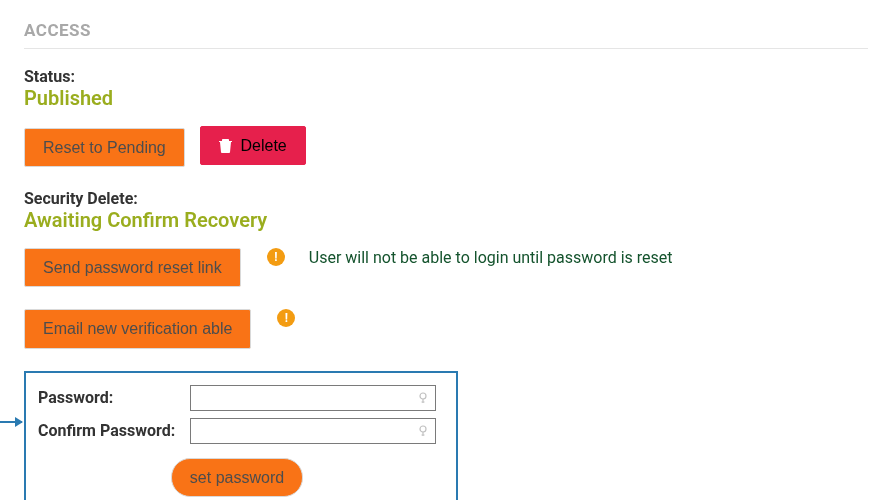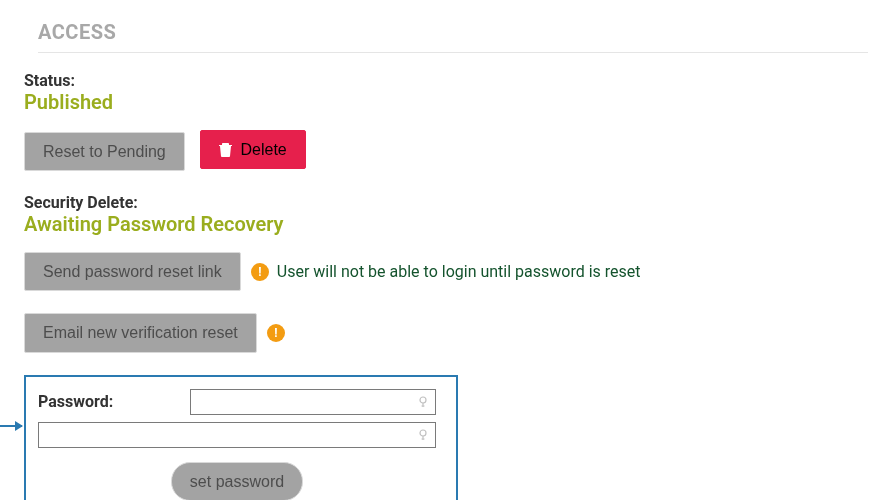--- a/index.html
+++ b/index.html
@@ -7,26 +7,25 @@
     margin: 0;
     padding: 20px 24px;
     font-family: -apple-system, BlinkMacSystemFont, "Segoe UI", Roboto, "Helvetica Neue", Arial, sans-serif;
     font-size: 15px;
     color: #333;
     width: 892px;
   }
   .section-title {
     color: #a8a8a8;
     font-weight: 700;
-    font-size: 20px;
+    font-size: 17px;
     letter-spacing: 0.5px;
     padding-bottom: 8px;
     border-bottom: 1px solid #e5e5e5;
     margin-bottom: 18px;
-    margin-left: 14px;
   }
   .row {
     display: flex;
     align-items: flex-start;
     margin-bottom: 22px;
     flex-direction: column;
   }
   .label-col {
     width: 138px;
     flex-shrink: 0;
@@ -45,42 +44,43 @@
   }
   .button-row {
     margin-top: 16px;
   }
   .btn {
     display: inline-flex;
     align-items: center;
     padding: 9px 18px;
     font-size: 16px;
     border: 1px solid #d9d9d9;
-    background: #a3a3a3;
+    background: #f97316;
     color: #4d4d4d;
     cursor: pointer;
     border-radius: 2px;
     margin-right: 12px;
     line-height: 1.2;
   }
   .btn-danger {
     background: #e6204c;
     border-color: #e6204c;
     color: #000000;
   }
   .btn-danger .trash {
     display: inline-block;
     width: 13px;
     height: 15px;
     margin-right: 8px;
   }
   .action-line {
     display: flex;
-    align-items: center;
+    align-items: flex-start;
     margin-bottom: 22px;
+    gap: 16px;
   }
   .warn-icon {
     display: inline-flex;
     align-items: center;
     justify-content: center;
     width: 18px;
     height: 18px;
     border-radius: 50%;
     background: #f39c12;
     color: #fff;
@@ -180,49 +180,50 @@
         </span>
         <span>Delete</span>
       </button>
     </div>
   </div>
 </div>
 
 <div class="row">
   <div class="label-col" style="padding-top:0;">Security Delete:</div>
   <div class="value-col">
-    <div class="status-value" style="margin-bottom:16px;">Awaiting Password Recovery</div>
+    <div class="status-value" style="margin-bottom:16px;">Awaiting Confirm Recovery</div>
 
     <div class="action-line">
       <button class="btn" style="margin-right:0;">Send password reset link</button>
       <span class="warn-icon">!</span>
       <span class="warn-text">User will not be able to login until password is reset</span>
     </div>
 
     <div class="action-line">
-      <button class="btn" style="margin-right:0;">Email new verification reset</button>
+      <button class="btn" style="margin-right:0;">Email new verification able</button>
       <span class="warn-icon">!</span>
     </div>
 
     <div class="arrow-wrap">
       <div class="arrow"></div>
       <div class="form-box">
         <div class="form-row">
           <div class="form-label">Password:</div>
           <div class="input-wrap">
             <input class="form-input" type="password" style="">
             <span class="key-icon">
               <svg viewBox="0 0 14 14" width="14" height="14">
                   <circle cx="7" cy="5" r="3" fill="none" stroke="#777" stroke-width="1.2"></circle>
                   <path d="M7 8v4M5.5 11h3" stroke="#777" stroke-width="1.2" fill="none"></path>
                 </svg>
             </span>
           </div>
         </div>
         <div class="form-row">
+          <div class="form-label">Confirm Password:</div>
           <div class="input-wrap">
             <input class="form-input" type="password" style="">
             <span class="key-icon">
               <svg viewBox="0 0 14 14" width="14" height="14">
                   <circle cx="7" cy="5" r="3" fill="none" stroke="#777" stroke-width="1.2"></circle>
                   <path d="M7 8v4M5.5 11h3" stroke="#777" stroke-width="1.2" fill="none"></path>
                 </svg>
             </span>
           </div>
         </div>

